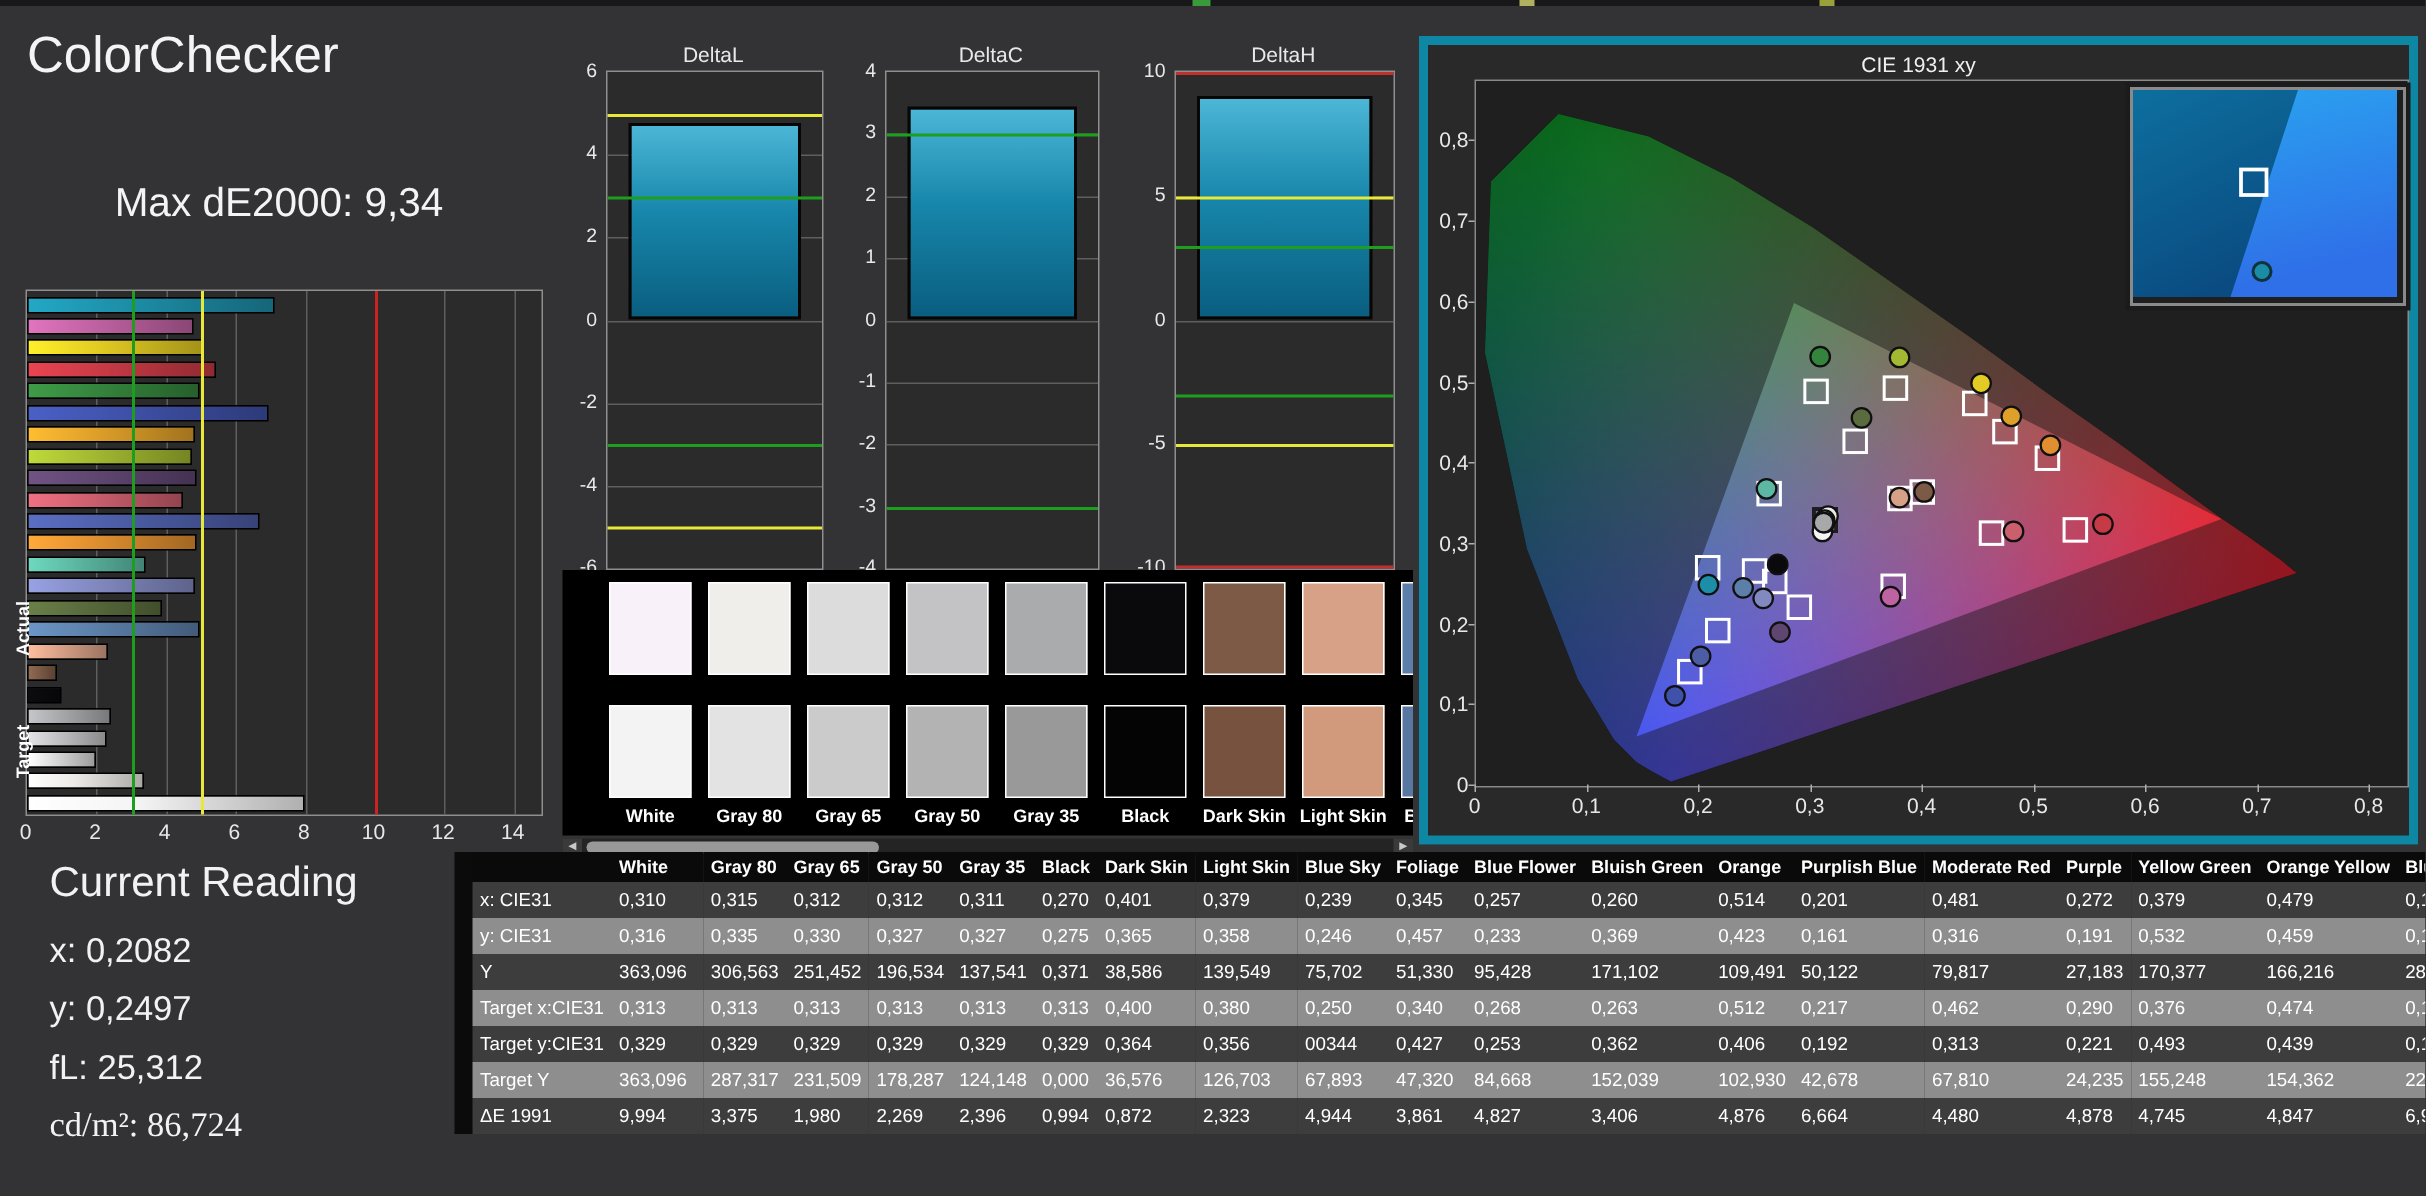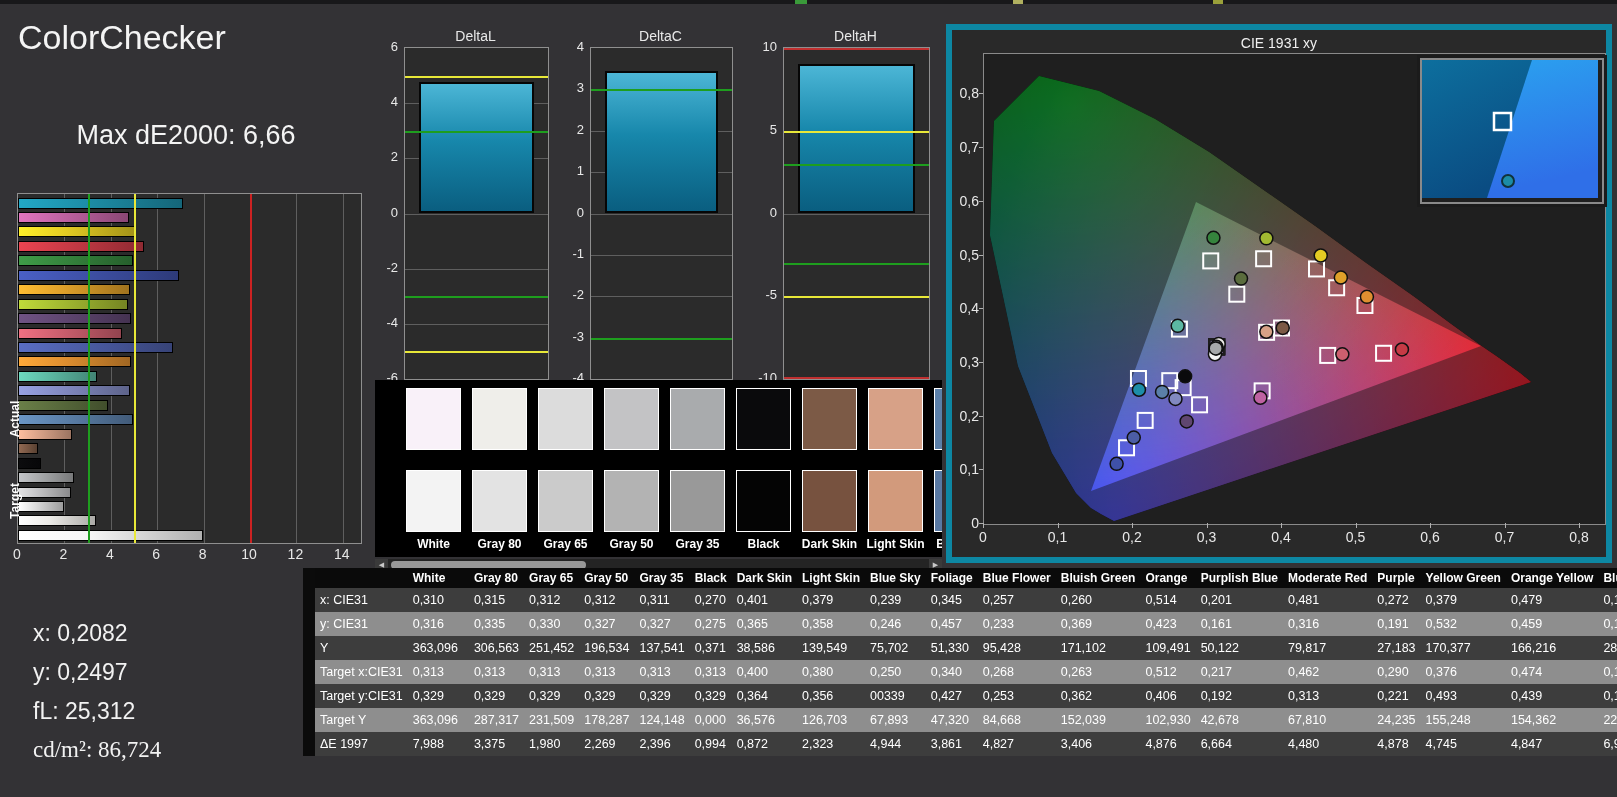--- a/index.html
+++ b/index.html
@@ -50,21 +50,21 @@
 <body>
 
 <div id="screen">
   <div id="top-strip" class="abs">
     <span class="tick-speck" style="left:795px;width:12px;background:#3a9a3a;"></span>
     <span class="tick-speck" style="left:1013px;width:10px;background:#b0b060;"></span>
     <span class="tick-speck" style="left:1213px;width:10px;background:#9aa03a;"></span>
   </div>
 
   <div id="cc-title" class="abs">ColorChecker</div>
-  <div id="max-line" class="abs">Max dE2000: 6,66</div>
+  <div id="max-line" class="abs">Max dE2000: 9,34</div>
 
   <div id="de-frame" class="abs">
       <div class="gridv" style="left: 46.4px;"></div>
       <div class="gridv" style="left: 92.8px;"></div>
       <div class="gridv" style="left: 139.2px;"></div>
       <div class="gridv" style="left: 185.6px;"></div>
       <div class="gridv" style="left: 232px;"></div>
       <div class="gridv" style="left: 278.4px;"></div>
       <div class="gridv" style="left: 324.8px;"></div>
       <div class="debar" title="Cyan" style="left: 0px; top: 3.5px; width: 165.323px; background: linear-gradient(90deg, rgb(34, 168, 198), rgb(29, 142, 168) 40%, rgb(21, 102, 121));"></div>
@@ -162,20 +162,21 @@
         <div style="position: absolute; left: 0px; right: 0px; height: 2px; top: 0px; background: rgb(192, 48, 48);"></div>
         <div style="position: absolute; left: 0px; right: 0px; height: 2px; top: 329px; background: rgb(192, 48, 48);"></div>
       </div>
       <div class="vticklab" style="left: 739px; top: 39px;">10</div>
       <div class="vticklab" style="left: 739px; top: 121.75px;">5</div>
       <div class="vticklab" style="left: 739px; top: 204.5px;">0</div>
       <div class="vticklab" style="left: 739px; top: 287.25px;">-5</div>
       <div class="vticklab" style="left: 739px; top: 370px;">-10</div>
     </div>
 
+  <div id="cr-title" class="abs">Current Reading</div>
   <div class="cr-item" style="top:620px;">x: 0,2082</div>
   <div class="cr-item" style="top:659px;">y: 0,2497</div>
   <div class="cr-item" style="top:698px;">fL: 25,312</div>
   <div class="cr-item" style="top:737px;font-family:Liberation Serif, serif;">cd/m²: 86,724</div>
 
   <div id="swatch-panel" class="abs">
       <div class="swatch" title="White" style="left: 31px; top: 8px; background: rgb(249, 241, 249);"></div>
       <div class="swatch" title="White" style="left: 31px; top: 90px; background: rgb(243, 243, 243);"></div>
       <div class="swlabel" style="left: 25px;">White</div>
       <div class="swatch" title="Gray 80" style="left: 97px; top: 8px; background: rgb(239, 238, 234);"></div>
@@ -466,21 +467,21 @@
           <tr class="dark">
             <td class="rlab">Target y:CIE31</td>
             <td>0,329</td>
             <td>0,329</td>
             <td>0,329</td>
             <td>0,329</td>
             <td>0,329</td>
             <td>0,329</td>
             <td>0,364</td>
             <td>0,356</td>
-            <td>00339</td>
+            <td>00344</td>
             <td>0,427</td>
             <td>0,253</td>
             <td>0,362</td>
             <td>0,406</td>
             <td>0,192</td>
             <td>0,313</td>
             <td>0,221</td>
             <td>0,493</td>
             <td>0,439</td>
             <td>0,141</td>
@@ -501,22 +502,22 @@
             <td>152,039</td>
             <td>102,930</td>
             <td>42,678</td>
             <td>67,810</td>
             <td>24,235</td>
             <td>155,248</td>
             <td>154,362</td>
             <td>22,668</td>
           </tr>
           <tr class="dark">
-            <td class="rlab">ΔE 1997</td>
-            <td>7,988</td>
+            <td class="rlab">ΔE 1991</td>
+            <td>9,994</td>
             <td>3,375</td>
             <td>1,980</td>
             <td>2,269</td>
             <td>2,396</td>
             <td>0,994</td>
             <td>0,872</td>
             <td>2,323</td>
             <td>4,944</td>
             <td>3,861</td>
             <td>4,827</td>

